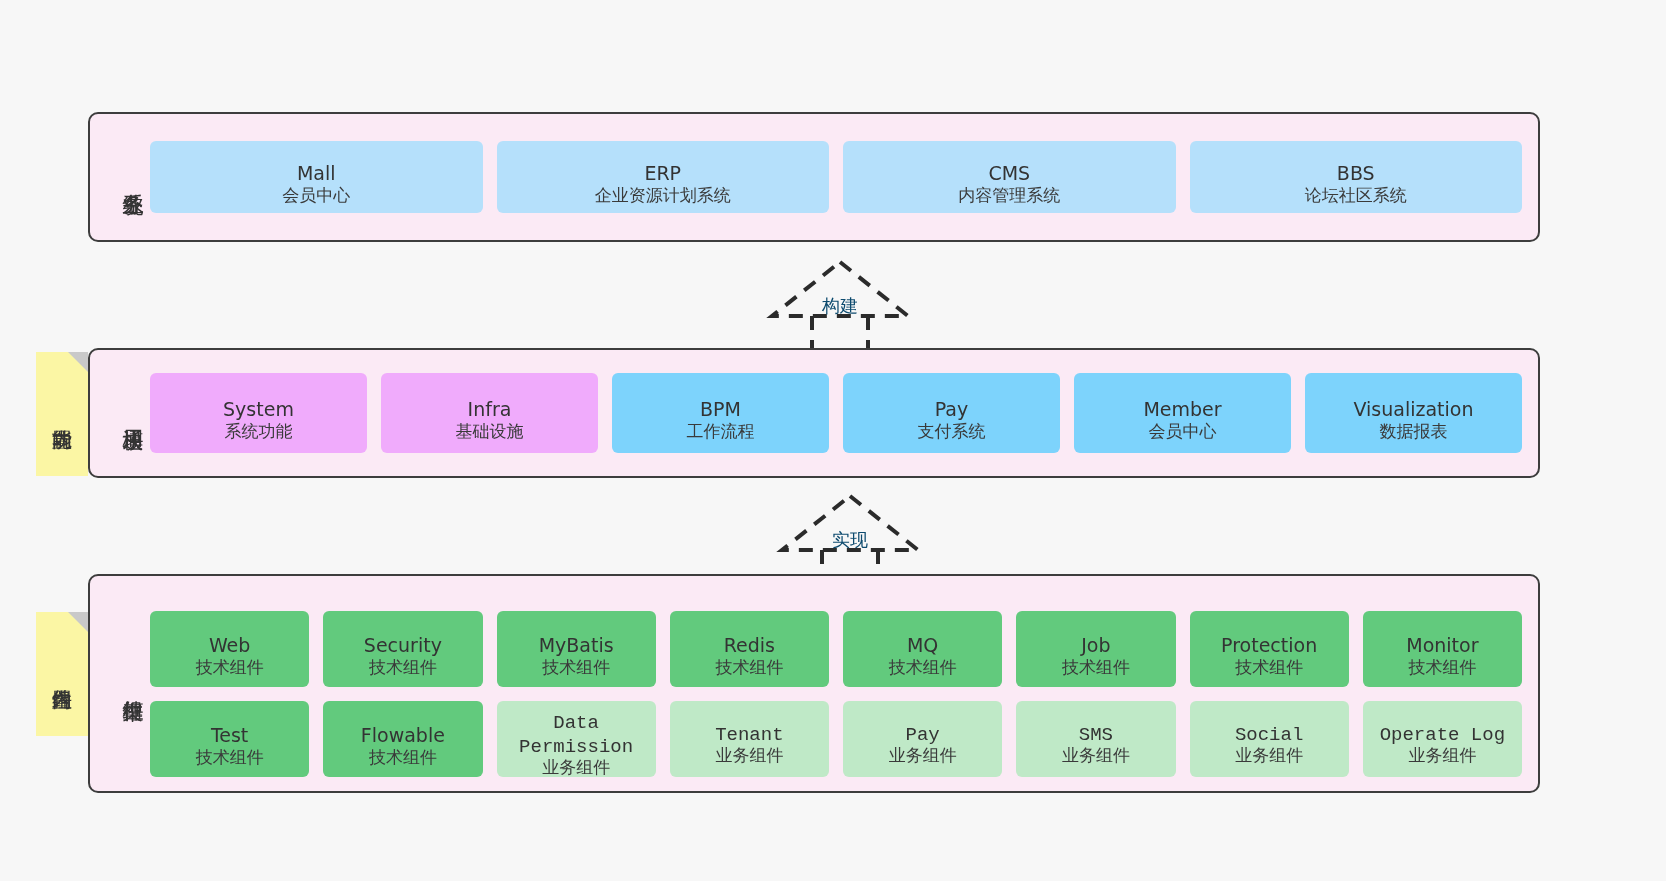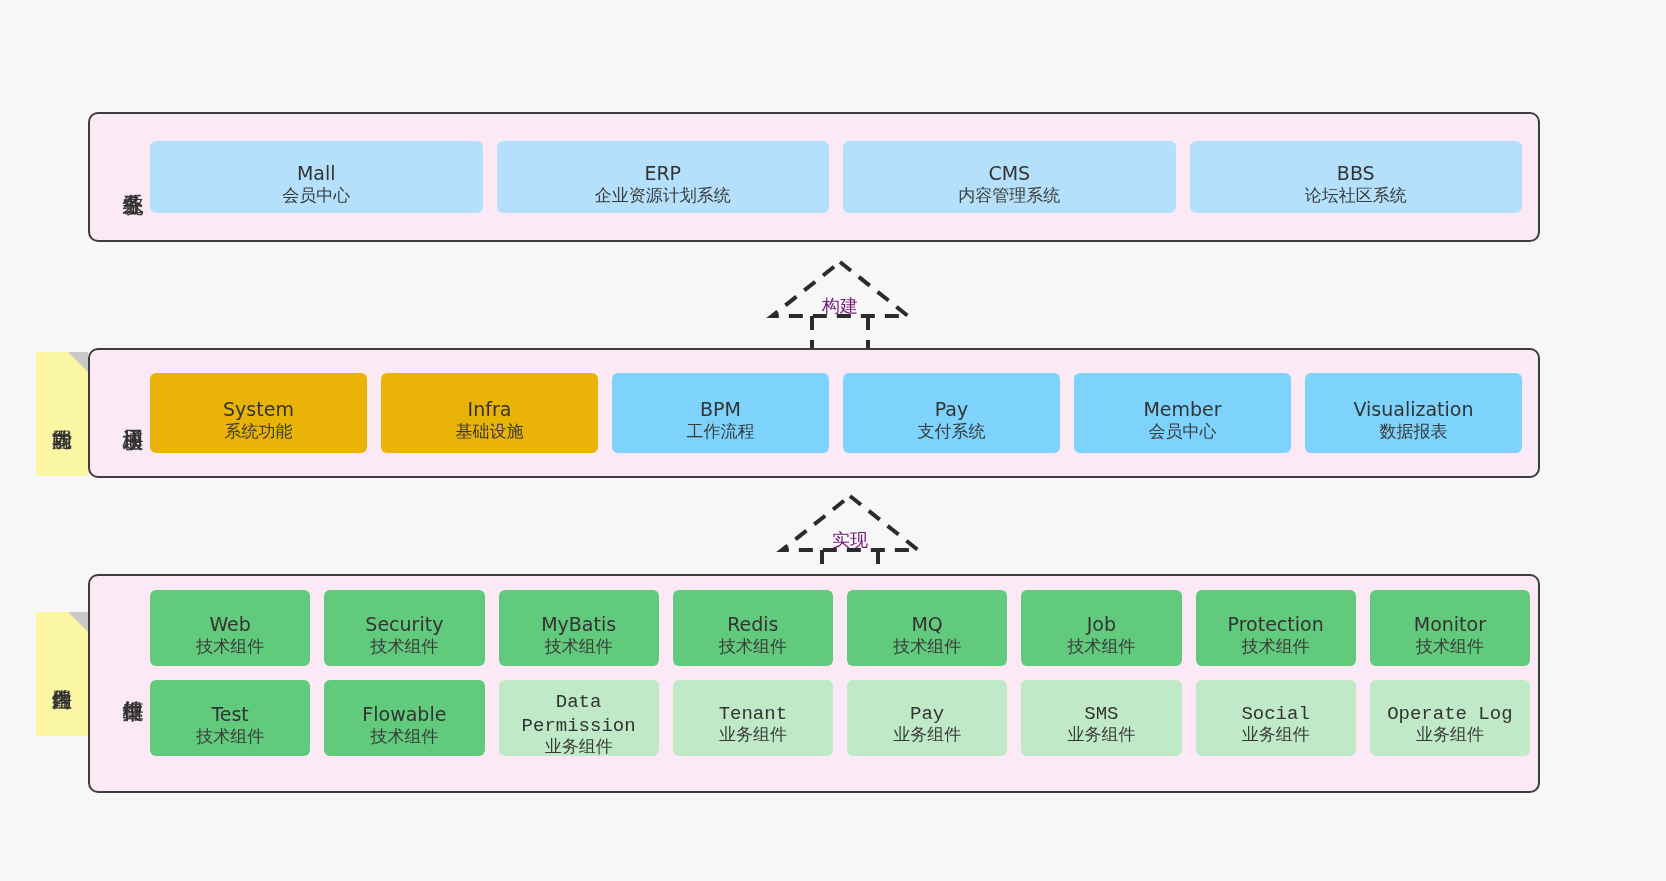--- a/index.html
+++ b/index.html
@@ -55,23 +55,23 @@
     flex: 1 1 auto;
     display: flex;
     height: 100%;
     align-items: center;
     padding: 0 16px 0 4px;
     box-sizing: border-box;
     gap: 14px;
   }
   .boxes.two-row {
     flex-direction: column;
-    justify-content: flex-start;
+    justify-content: flex-end;
     gap: 14px;
-    padding: 14px 8px 14px 4px;
+    padding: 14px 16px 14px 4px;
   }
   .row {
     display: flex;
     gap: 14px;
     width: 100%;
   }
 
   .card {
     flex: 1 1 0;
     border-radius: 6px;
@@ -87,21 +87,21 @@
   .card .t1 { font-size: 19px; color: #333; margin-top: 14px; }
   .card .t2 { font-size: 17px; color: #3a3a3a; }
 
   
   #layer-business { left: 88px; top: 112px; width: 1452px; height: 130px; }
   #layer-business .card { height: 72px; background: #b5e0fb; }
 
   
   #layer-common { left: 88px; top: 348px; width: 1452px; height: 130px; }
   #layer-common .card { height: 80px; }
-  #layer-common .card.accent { background: #eab308; }
+  #layer-common .card.accent { background: #f0abfc; }
   #layer-common .card.soft   { background: #7dd3fc; }
 
   
   #layer-framework { left: 88px; top: 574px; width: 1452px; height: 219px; }
   #layer-framework .card { height: 76px; }
   #layer-framework .card.tech { background: #62ca7d; }
   #layer-framework .card.biz  { background: #bfe9c7; font-family: Liberation Mono, monospace; }
   #layer-framework .layer-title { font-size: 21px; }
 
   
@@ -139,21 +139,21 @@
     width: 160px;
     height: 95px;
   }
   .arrow svg { display: block; }
   .arrow .arrow-label {
     position: absolute;
     left: 0; right: 0;
     top: 36px;
     text-align: center;
     font-size: 18px;
-    color: #701a75;
+    color: #0c4a6e;
     background: transparent;
     user-select: none;
   }
   #arrow-build    { left: 760px; top: 258px; }
   #arrow-implement{ left: 770px; top: 492px; }
 </style>
 </head>
 <body>
 
 <div class="canvas">

